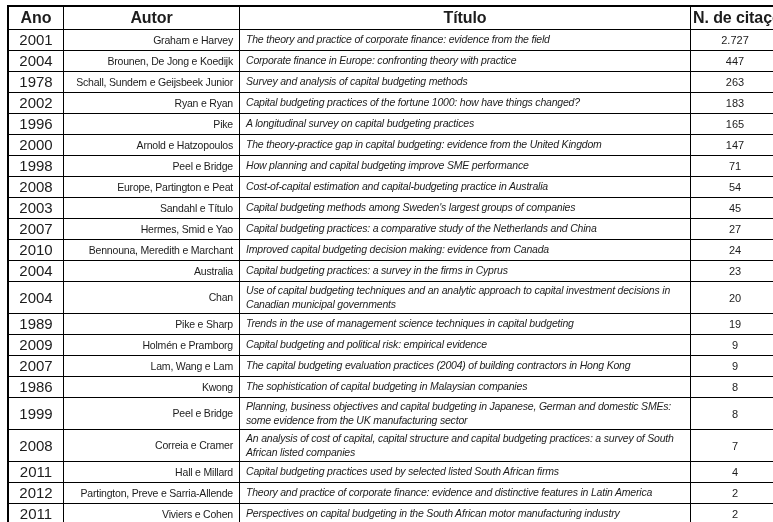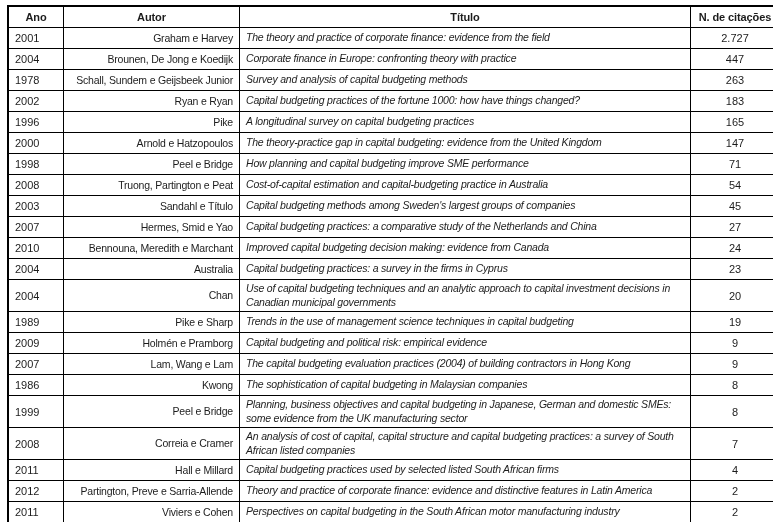--- a/index.html
+++ b/index.html
@@ -24,36 +24,36 @@
     border: 2px solid #000;
   }
   table.citations th,
   table.citations td {
     border: 1px solid #000;
     vertical-align: middle;
     padding: 2px 6px;
     overflow: hidden;
   }
   table.citations th {
-    font-size: 11px;
+    font-size: 16px;
     font-weight: bold;
     text-align: center;
     height: 16px;
     padding: 2px 2px;
     white-space: nowrap;
     letter-spacing: -0.1px;
   }
   table.citations th:nth-child(1), table.citations td:nth-child(1) { width: 50px; }
   table.citations th:nth-child(2), table.citations td:nth-child(2) { width: 171px; }
   table.citations th:nth-child(3), table.citations td:nth-child(3) { width: 446px; }
   table.citations th:nth-child(4), table.citations td:nth-child(4) { width: 84px; }
 
   td.cell-ano {
-    text-align: left;
-    font-size: 11px;
+    text-align: center;
+    font-size: 15px;
     height: 16px;
     line-height: 14px;
   }
   td.cell-autor {
     text-align: right;
     font-size: 10.5px;
     letter-spacing: -0.2px;
     line-height: 13px;
     white-space: nowrap;
     padding-left: 7px;
@@ -125,21 +125,21 @@
           <td class="cell-citacoes">147</td>
         </tr>
         <tr>
           <td class="cell-ano">1998</td>
           <td class="cell-autor">Peel e Bridge</td>
           <td class="cell-titulo">How planning and capital budgeting improve SME performance</td>
           <td class="cell-citacoes">71</td>
         </tr>
         <tr>
           <td class="cell-ano">2008</td>
-          <td class="cell-autor">Truong, Partington e Peat</td>
+          <td class="cell-autor">Europe, Partington e Peat</td>
           <td class="cell-titulo">Cost-of-capital estimation and capital-budgeting practice in Australia</td>
           <td class="cell-citacoes">54</td>
         </tr>
         <tr>
           <td class="cell-ano">2003</td>
           <td class="cell-autor">Sandahl e Título</td>
           <td class="cell-titulo">Capital budgeting methods among Sweden's largest groups of companies</td>
           <td class="cell-citacoes">45</td>
         </tr>
         <tr>

